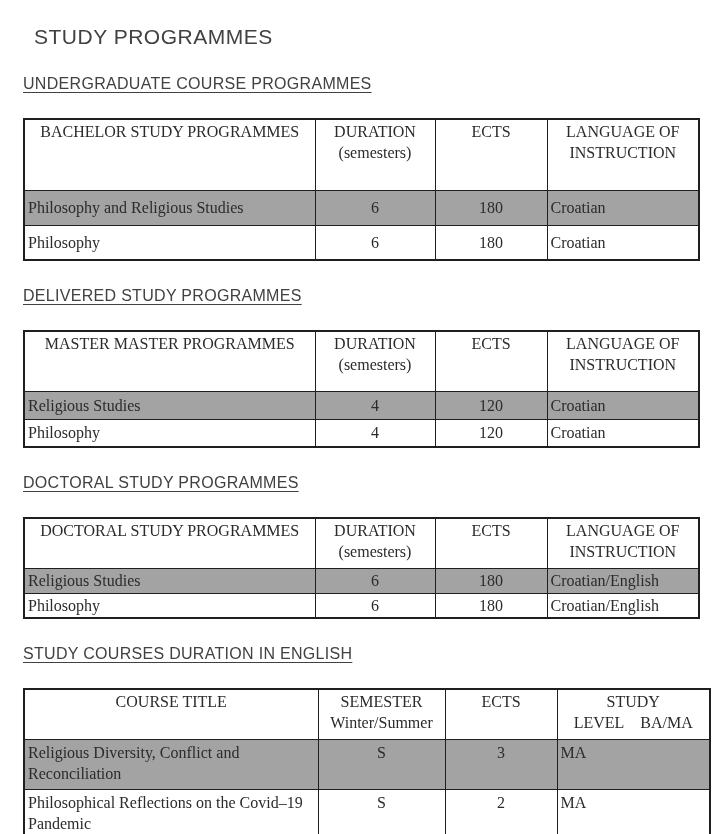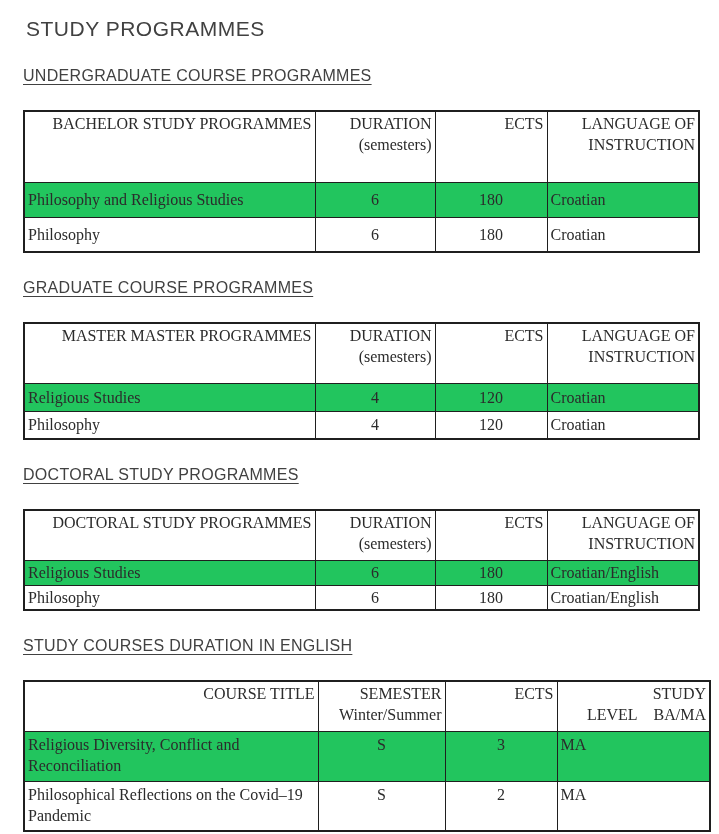--- a/index.html
+++ b/index.html
@@ -12,21 +12,21 @@
     font-family: "Liberation Serif", "DejaVu Serif", serif;
     overflow: hidden;
   }
   .page-title {
     font-family: "Liberation Sans", "DejaVu Sans", sans-serif;
     font-size: 21px;
     line-height: 25px;
     font-weight: 400;
     letter-spacing: 0.5px;
     color: #414141;
-    margin: 3px;
+    margin: 11px;
   }
   .sec-heading {
     font-family: "Liberation Sans", "DejaVu Sans", sans-serif;
     font-size: 16px;
     line-height: 20px;
     font-weight: 400;
     letter-spacing: 0.3px;
     color: #414141;
     text-decoration: underline;
     text-underline-offset: 3px;
@@ -50,38 +50,38 @@
   .tblB col.c3 { width: 153px; }
   .tbl th, .tbl td {
     border: 1px solid #1f1f1f;
     padding: 1px 3px;
     font-size: 16px;
     color: #2b2b2b;
     overflow: hidden;
   }
   .tbl th {
     font-weight: 400;
-    text-align: right;
+    text-align: center;
     vertical-align: top;
     line-height: 21px;
   }
   .tbl td { line-height: 21px; }
   
   .t0 tr.hrow { height: 71px; }
   .t1 tr.hrow { height: 60px; }
   .t2 tr.hrow { height: 50px; }
   .t3 tr.hrow { height: 50px; }
   
   .t0 tr.drow { height: 35px; }
   .t1 tr.drow { height: 28px; }
   .t2 tr.drow { height: 25px; }
   .t3 tr.drow { height: 50px; margin-left: 40px; }
   .t0 td, .t1 td, .t2 td { vertical-align: middle; }
   .t3 td { vertical-align: top; padding-top: 2px; }
-  tr.shaded { background: #22c55e; }
+  tr.shaded { background: #a3a3a3; }
   td.center { text-align: center; }
   td.left { text-align: left; }
   .hl { white-space: pre-wrap; }
 </style>
 </head>
 <body>
 
 <h1 class="page-title">STUDY PROGRAMMES</h1>
 
 <section>
@@ -122,21 +122,21 @@
       <td class="left">Philosophy</td>
       <td class="center">6</td>
       <td class="center">180</td>
       <td class="left">Croatian</td>
     </tr>
     </tbody>
   </table>
 </section>
 
 <section>
-  <h2 class="sec-heading">GRADUATE COURSE PROGRAMMES</h2>
+  <h2 class="sec-heading">DELIVERED STUDY PROGRAMMES</h2>
   <table class="tbl tblA t1">
     <colgroup>
         <col class="c0">
         <col class="c1">
         <col class="c2">
         <col class="c3">
       </colgroup>
     <tbody>
     <tr class="hrow">
       <th>

